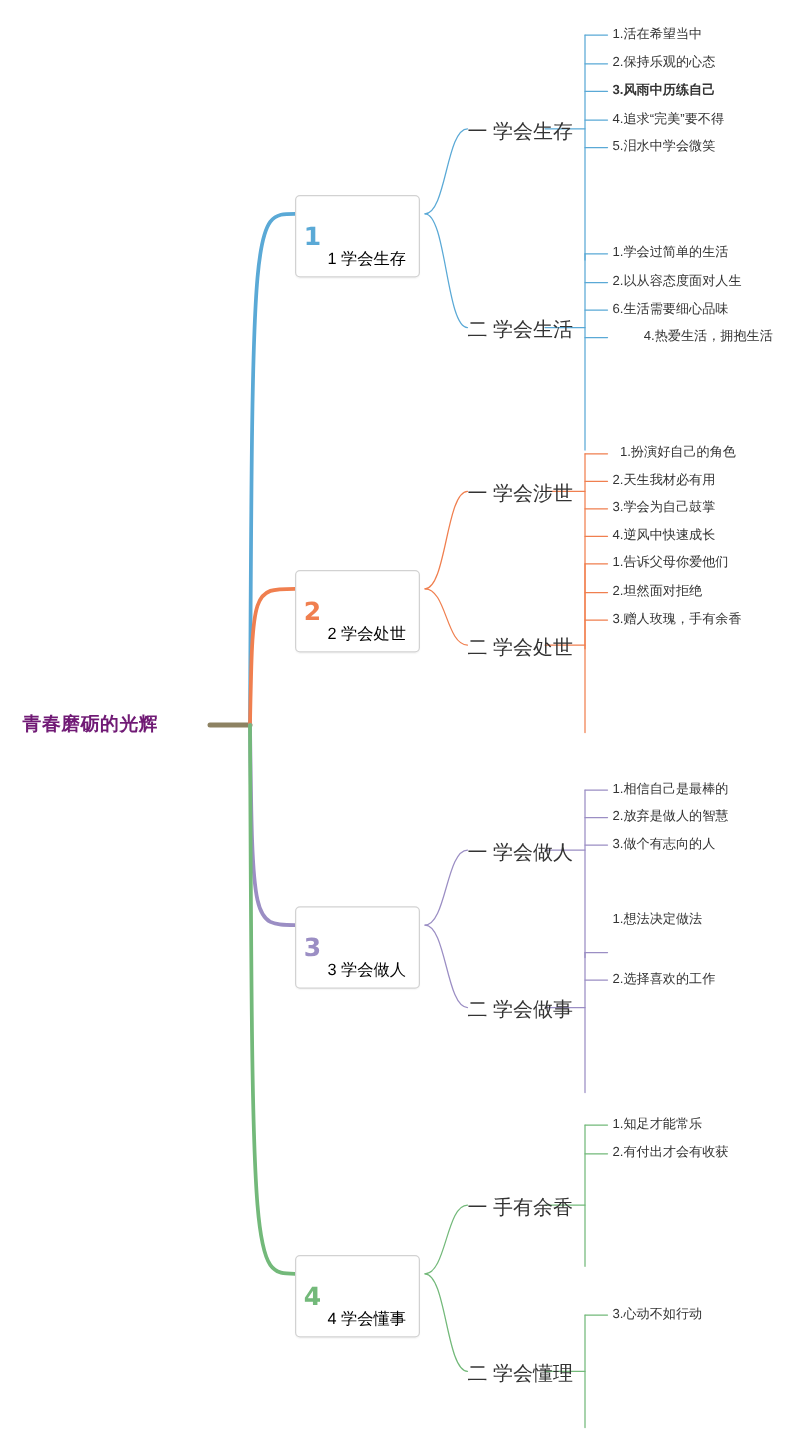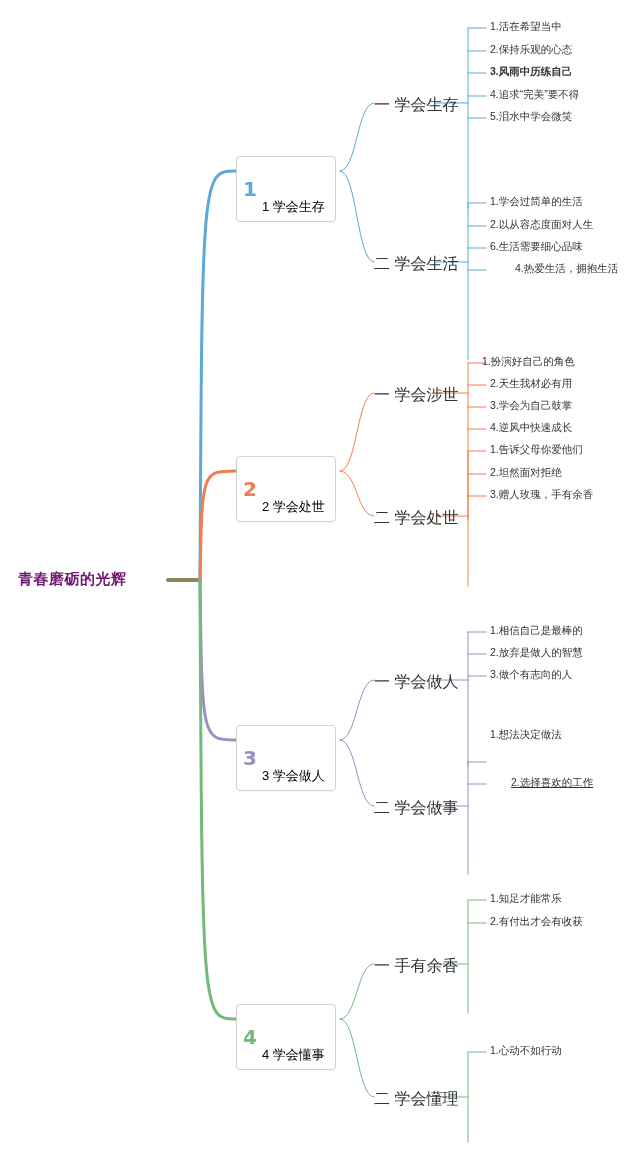--- a/index.html
+++ b/index.html
@@ -147,42 +147,42 @@
       <div class="node l2-node" style="left: 374px; top: 254px;">二 学会生活</div>
       <div class="node l3-node" style="left: 490px; top: 195px;">1.学会过简单的生活</div>
       <div class="node l3-node" style="left: 490px; top: 218px;">2.以从容态度面对人生</div>
       <div class="node l3-node" style="left: 490px; top: 240px;">6.生活需要细心品味</div>
       <div class="node l3-node" style="left: 490px; top: 262px; margin-left: 25px;">4.热爱生活，拥抱生活</div>
       <div class="node l1-node" style="left: 236px; top: 456px; border-color: rgb(210, 210, 210);">
         <span class="l1-badge" style="color: rgb(240, 127, 79);">2</span>
         <span class="l1-label">2 学会处世</span>
       </div>
       <div class="node l2-node" style="left: 374px; top: 385px;">一 学会涉世</div>
-      <div class="node l3-node" style="left: 482px; top: 355px;">1.扮演好自己的角色</div>
+      <div class="node l3-node" style="left: 496px; top: 355px;">1.扮演好自己的角色</div>
       <div class="node l3-node" style="left: 490px; top: 377px;">2.天生我材必有用</div>
       <div class="node l3-node" style="left: 490px; top: 399px;">3.学会为自己鼓掌</div>
       <div class="node l3-node" style="left: 490px; top: 421px;">4.逆风中快速成长</div>
       <div class="node l2-node" style="left: 374px; top: 508px;">二 学会处世</div>
       <div class="node l3-node" style="left: 490px; top: 443px;">1.告诉父母你爱他们</div>
       <div class="node l3-node" style="left: 490px; top: 466px;">2.坦然面对拒绝</div>
       <div class="node l3-node" style="left: 490px; top: 488px;">3.赠人玫瑰，手有余香</div>
       <div class="node l1-node" style="left: 236px; top: 725px; border-color: rgb(210, 210, 210);">
         <span class="l1-badge" style="color: rgb(155, 142, 196);">3</span>
         <span class="l1-label">3 学会做人</span>
       </div>
       <div class="node l2-node" style="left: 374px; top: 672px;">一 学会做人</div>
       <div class="node l3-node" style="left: 490px; top: 624px;">1.相信自己是最棒的</div>
       <div class="node l3-node" style="left: 490px; top: 646px;">2.放弃是做人的智慧</div>
       <div class="node l3-node" style="left: 490px; top: 668px;">3.做个有志向的人</div>
       <div class="node l2-node" style="left: 374px; top: 798px;">二 学会做事</div>
       <div class="node l3-node" style="left: 490px; top: 728px;">1.想法决定做法</div>
-      <div class="node l3-node" style="left: 511px; top: 776px; text-decoration: underline;">2.选择喜欢的工作</div>
+      <div class="node l3-node" style="left: 490px; top: 776px;">2.选择喜欢的工作</div>
       <div class="node l1-node" style="left: 236px; top: 1004px; border-color: rgb(210, 210, 210);">
         <span class="l1-badge" style="color: rgb(115, 185, 122);">4</span>
         <span class="l1-label">4 学会懂事</span>
       </div>
       <div class="node l2-node" style="left: 374px; top: 956px;">一 手有余香</div>
       <div class="node l3-node" style="left: 490px; top: 892px;">1.知足才能常乐</div>
       <div class="node l3-node" style="left: 490px; top: 915px;">2.有付出才会有收获</div>
       <div class="node l2-node" style="left: 374px; top: 1089px;">二 学会懂理</div>
-      <div class="node l3-node" style="left: 490px; top: 1044px;">1.心动不如行动</div>
+      <div class="node l3-node" style="left: 490px; top: 1044px;">3.心动不如行动</div>
     </div>
 </div>
 
 </body></html>

